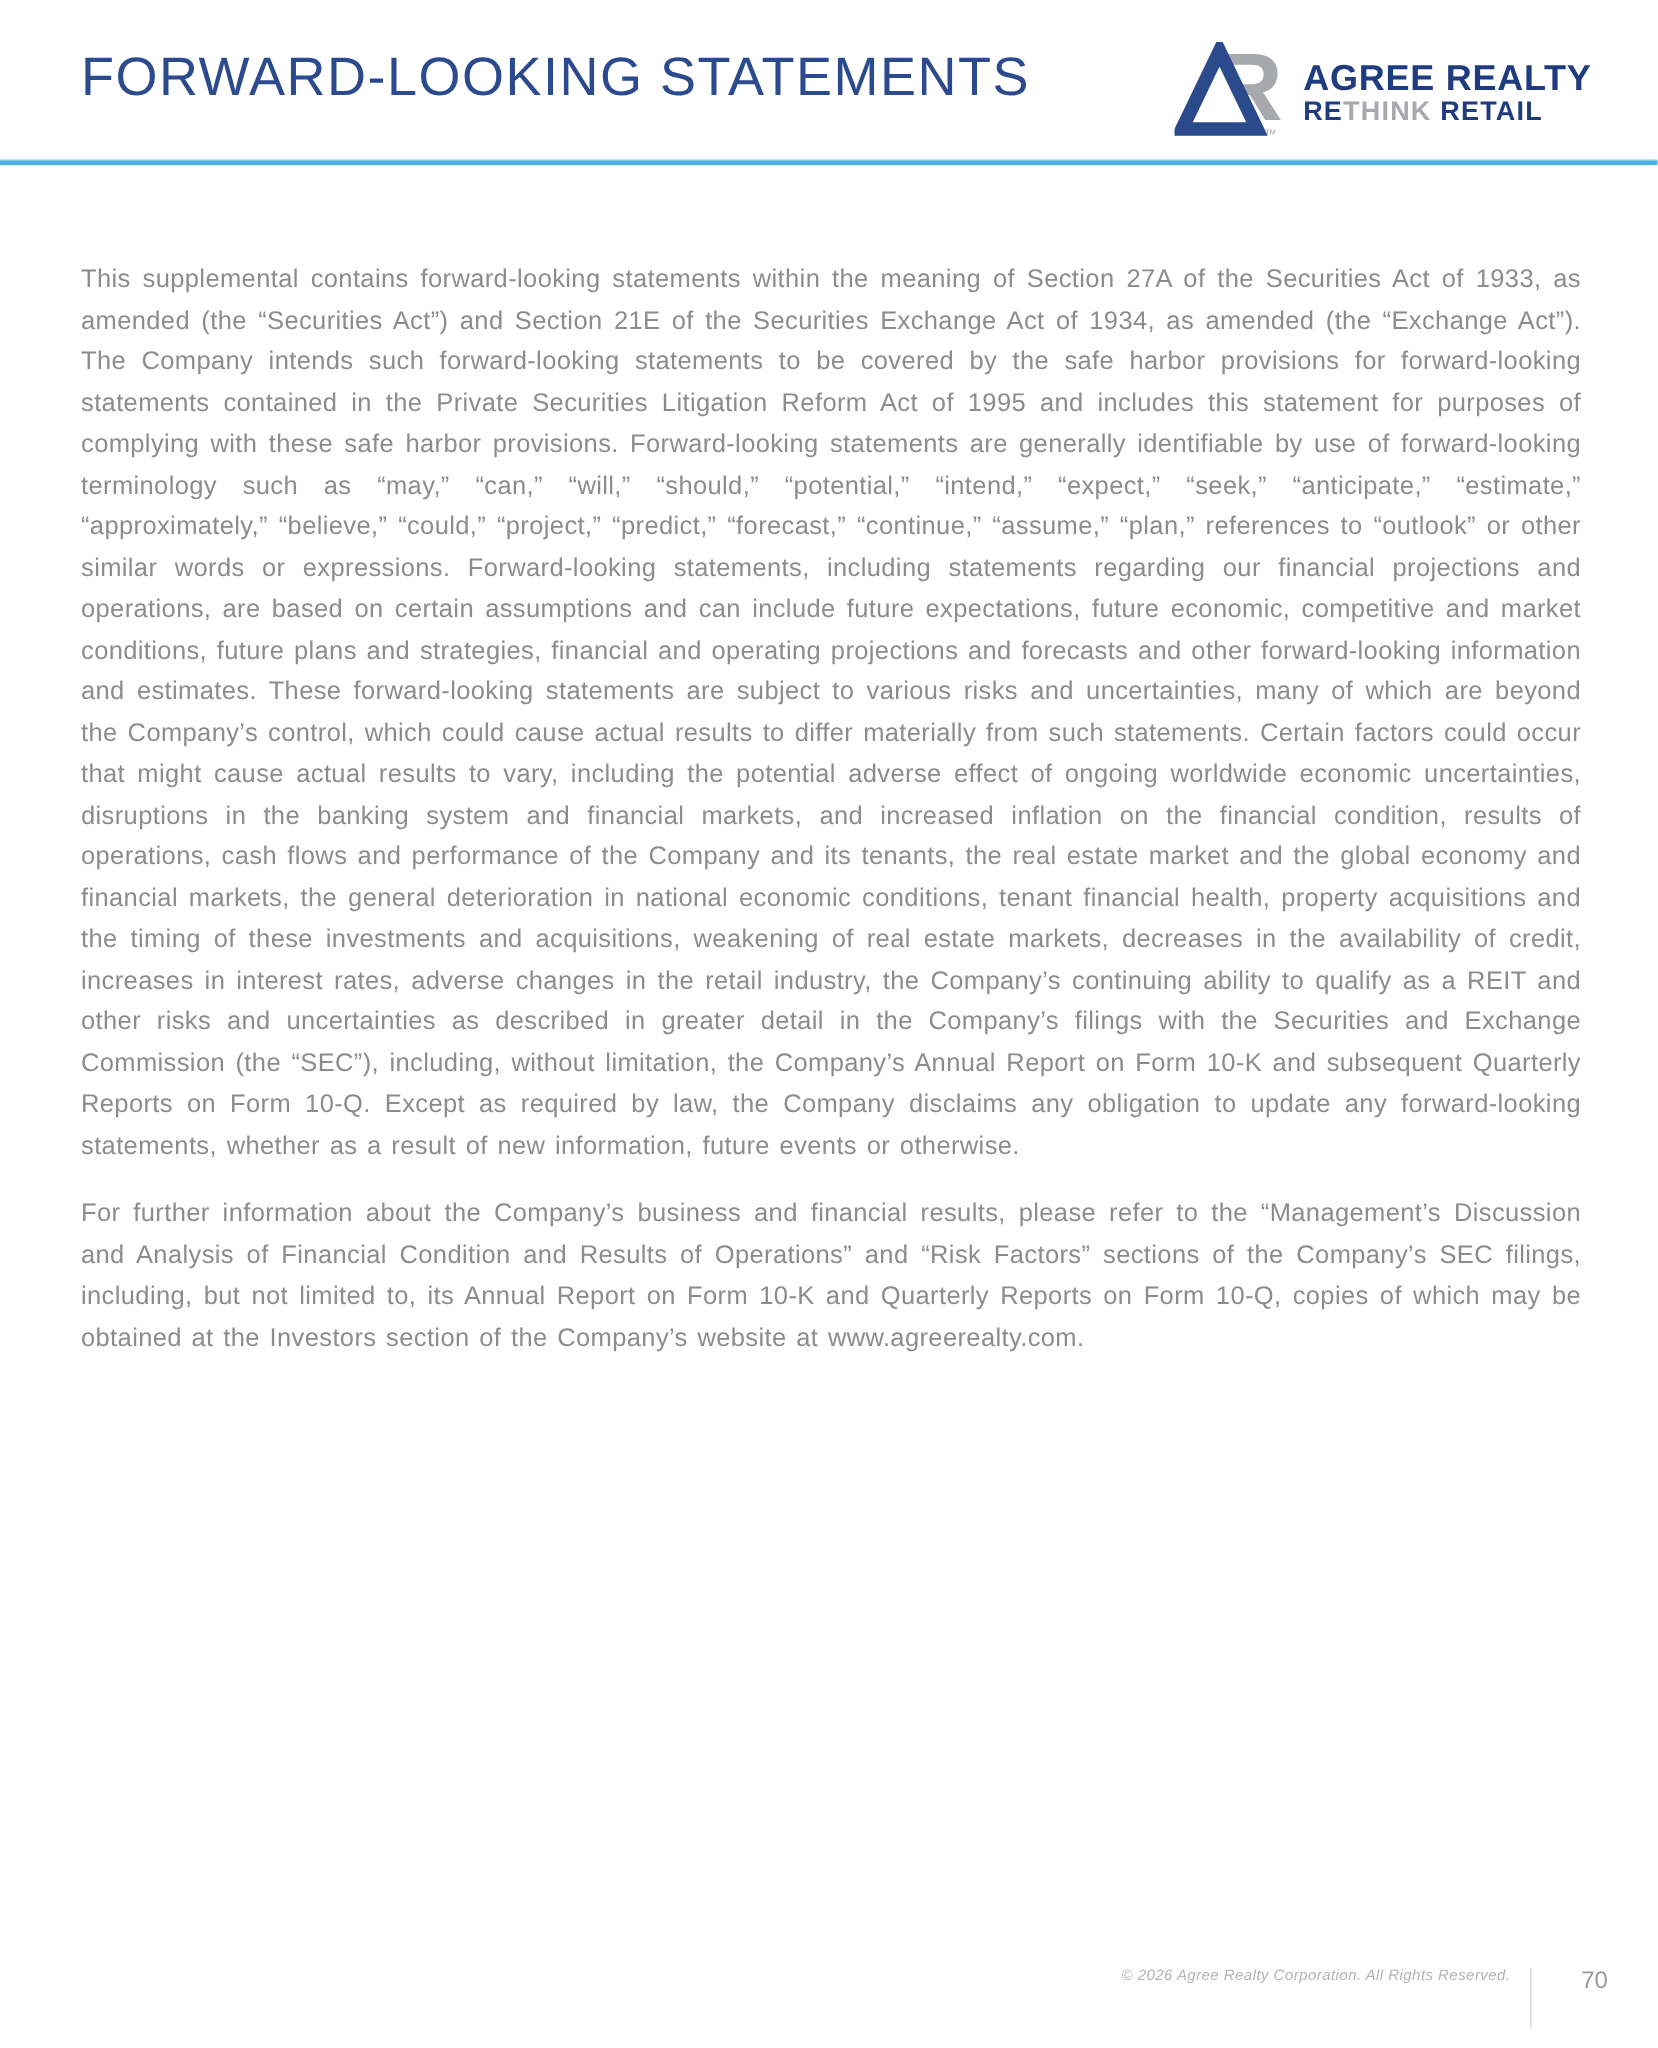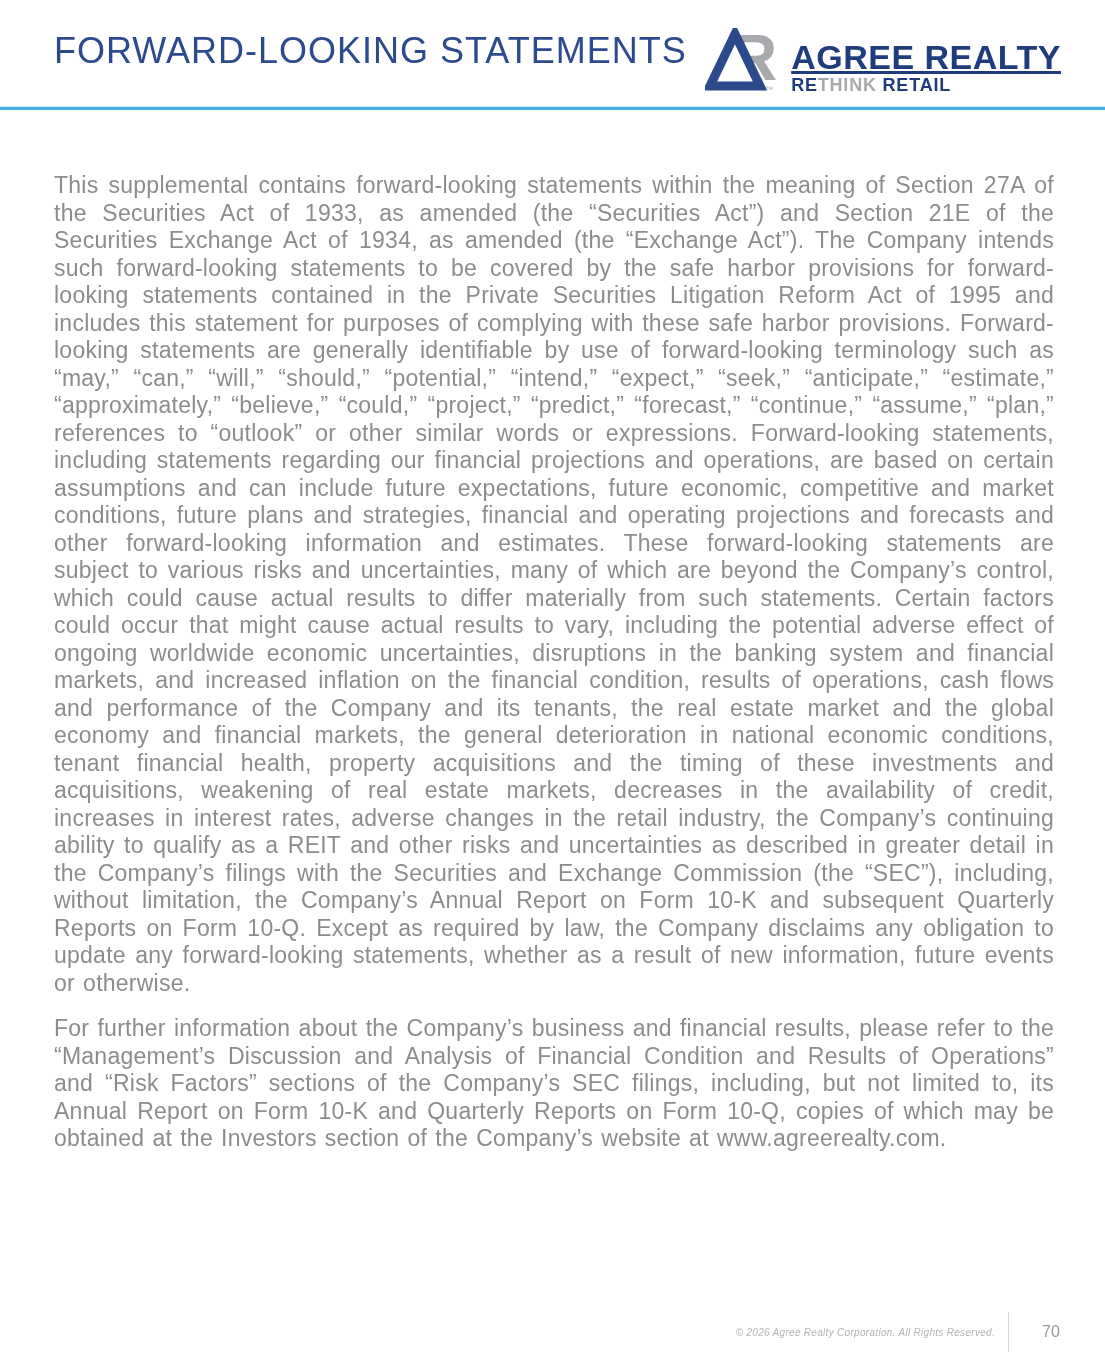--- a/index.html
+++ b/index.html
@@ -21,47 +21,47 @@
     font-size:36px; font-weight:400; letter-spacing:1px;
     color:#2c4b8e; white-space:nowrap;
   }
   .logo {
     position:absolute; right:44px; top:28px;
     display:flex; align-items:flex-start;
   }
   .monogram { width:80px; height:66px; position:relative; }
   .logo-text { margin-left:6px; padding-top:12px; }
   .brand-name {
-    font-size:34px; font-weight:700; color:#1e3c7e;
-    letter-spacing:0.5px; line-height:1.05; white-space:nowrap;text-decoration:underline;
+    font-size:24px; font-weight:700; color:#1e3c7e;
+    letter-spacing:0.5px; line-height:1.05; white-space:nowrap;
   }
   .tagline { font-size:18px; font-weight:700; letter-spacing:0.8px; line-height:1.1; white-space:nowrap; }
   .tagline .navy { color:#1e3c7e; }
   .tagline .gray { color:#a7a9ac; }
 
   .accent-rule {
     position:absolute; left:0; top:107px; width:1105px; height:3px;
     background:#45b2e2;
     box-shadow:0 -1px 0 #bfe6f5;
   }
 
   
   .content {
     position:absolute; left:54px; top:172px; width:1000px;
   }
   .content p {
-    font-size:23px; line-height:27.5px; color:#8c8c8c;
+    font-size:17px; line-height:27.5px; color:#8c8c8c;
     text-align:justify; letter-spacing:0.25px; word-spacing:1.5px;
     margin-bottom:18px;
   }
 
   
   .footer {
-    position:absolute; right:12px; bottom:13px; height:40px;
-    display:flex; align-items:center;
+    position:absolute; right:0; bottom:13px; height:40px;
+    display:flex; align-items:flex-start;
   }
   .copyright {
     font-size:10px; font-style:italic; color:#b3b3b3; letter-spacing:0.3px;
   }
   .footer-divider {
     width:1px; height:40px; background:#d8d8d8; margin-left:13px;
   }
   .page-number {
     width:84px; text-align:center; font-size:16px; color:#9a9a9a;
   }

